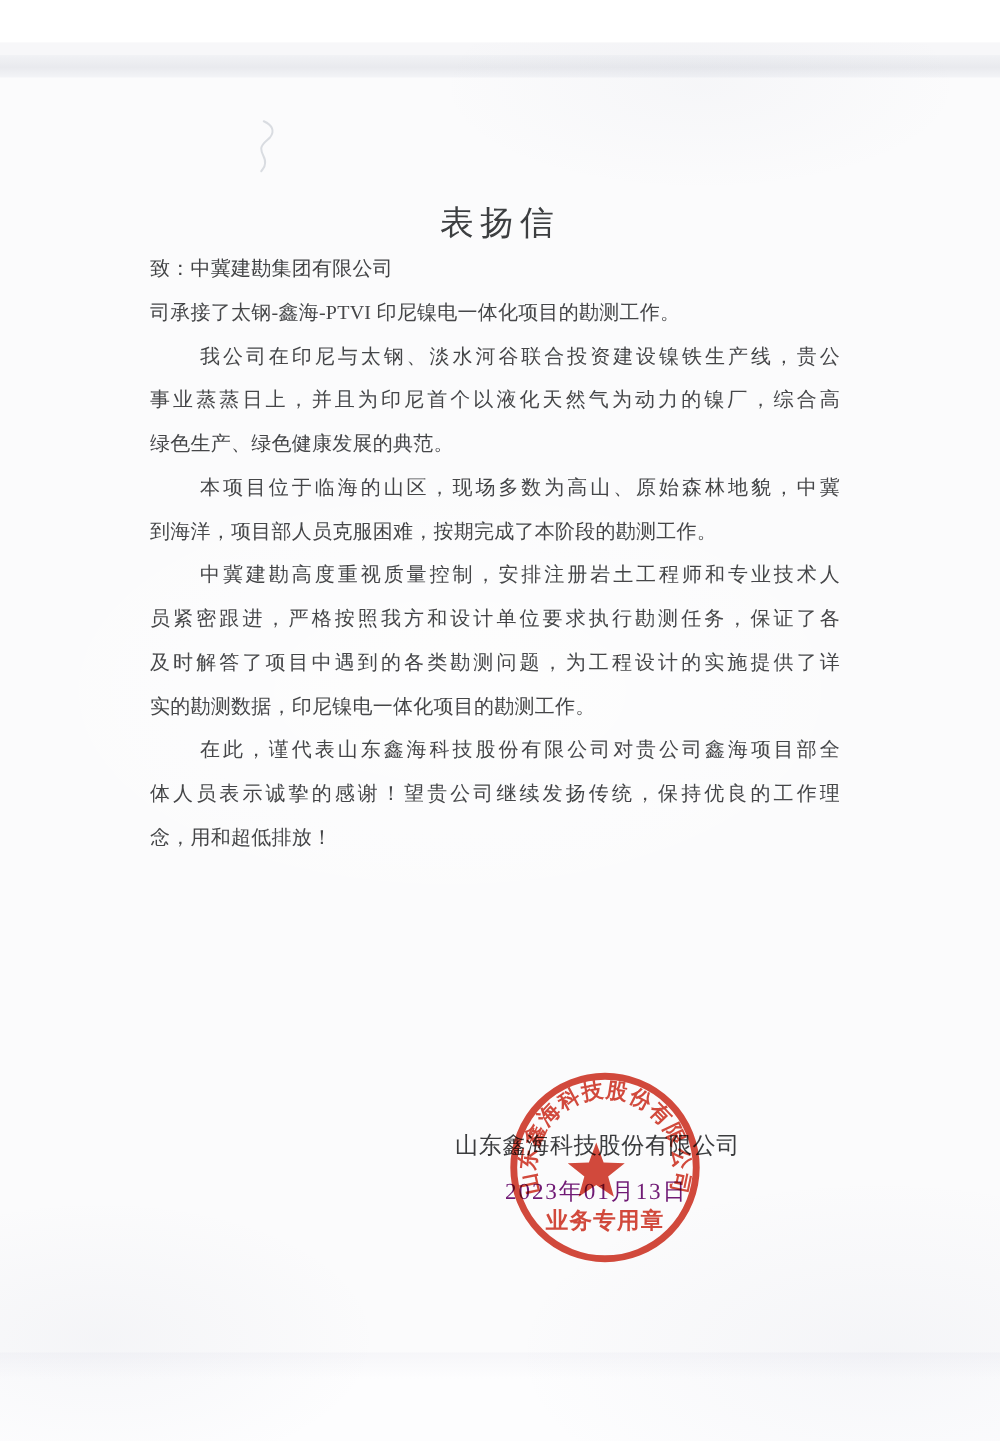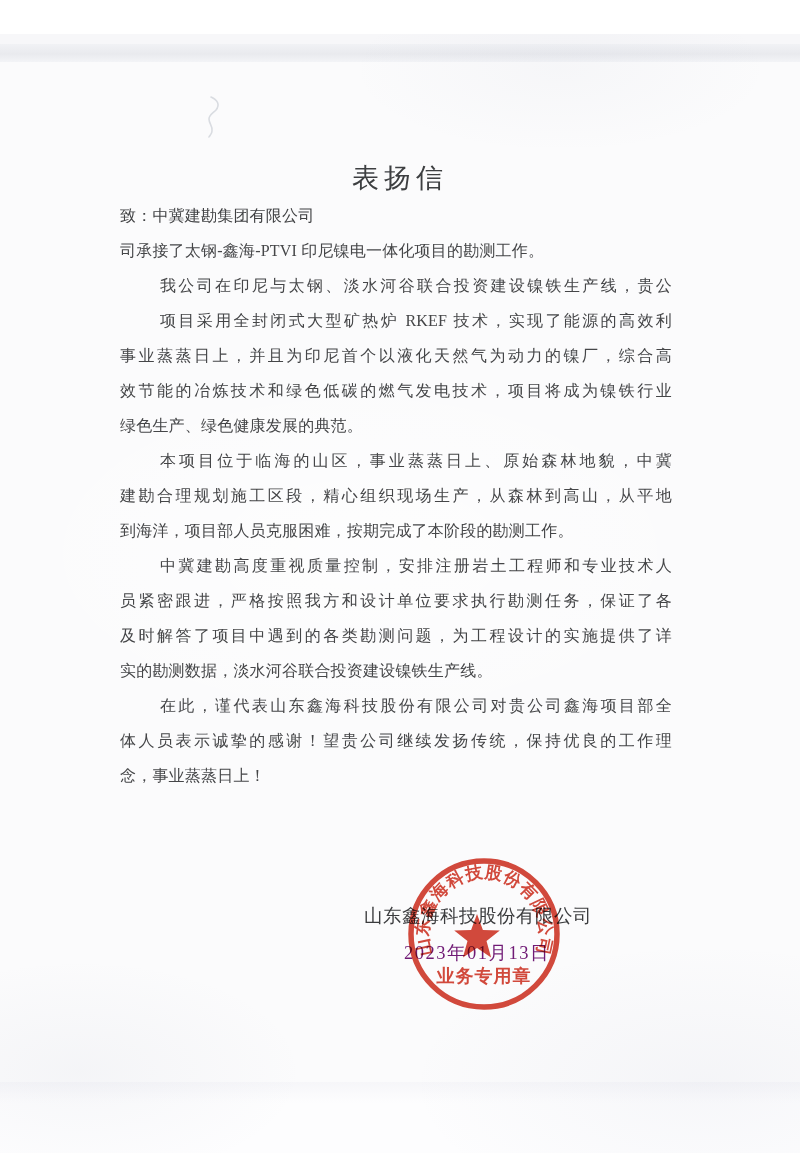--- a/index.html
+++ b/index.html
@@ -100,40 +100,37 @@
   <h1 class="title">表扬信</h1>
 
   <div class="body-text">
     <div class="line salutation">致：中冀建勘集团有限公司</div>
     <div>
         <div class="para">
           <div class="line">司承接了太钢-鑫海-PTVI 印尼镍电一体化项目的勘测工作。</div>
           <div class="line first just">我公司在印尼与太钢、淡水河谷联合投资建设镍铁生产线，贵公</div>
         </div>
         <div class="para">
-          <div class="line first just">项目采用全封闭式大型矿热炉 RKEF 技术，实现了能源的高效利</div>
           <div class="line just">事业蒸蒸日上，并且为印尼首个以液化天然气为动力的镍厂，综合高</div>
-          <div class="line just">效节能的冶炼技术和绿色低碳的燃气发电技术，项目将成为镍铁行业</div>
           <div class="line">绿色生产、绿色健康发展的典范。</div>
         </div>
         <div class="para">
-          <div class="line first just">本项目位于临海的山区，事业蒸蒸日上、原始森林地貌，中冀</div>
-          <div class="line just">建勘合理规划施工区段，精心组织现场生产，从森林到高山，从平地</div>
+          <div class="line first just">本项目位于临海的山区，现场多数为高山、原始森林地貌，中冀</div>
           <div class="line">到海洋，项目部人员克服困难，按期完成了本阶段的勘测工作。</div>
         </div>
         <div class="para">
           <div class="line first just">中冀建勘高度重视质量控制，安排注册岩土工程师和专业技术人</div>
           <div class="line just">员紧密跟进，严格按照我方和设计单位要求执行勘测任务，保证了各</div>
           <div class="line just">及时解答了项目中遇到的各类勘测问题，为工程设计的实施提供了详</div>
-          <div class="line">实的勘测数据，淡水河谷联合投资建设镍铁生产线。</div>
+          <div class="line">实的勘测数据，印尼镍电一体化项目的勘测工作。</div>
         </div>
         <div class="para">
           <div class="line first just">在此，谨代表山东鑫海科技股份有限公司对贵公司鑫海项目部全</div>
           <div class="line just">体人员表示诚挚的感谢！望贵公司继续发扬传统，保持优良的工作理</div>
-          <div class="line">念，事业蒸蒸日上！</div>
+          <div class="line">念，用和超低排放！</div>
         </div>
       </div>
   </div>
 
   <div class="signature">山东鑫海科技股份有限公司</div>
   <div class="sig-date">2023年01月13日</div>
 
   <svg class="seal" width="164" height="164" viewBox="0 0 164 164">
     <defs>
       <path id="seal-arc-path" d="M 30.5 103.9 A 56 56 0 1 1 133.5 103.9" fill="none"></path>

